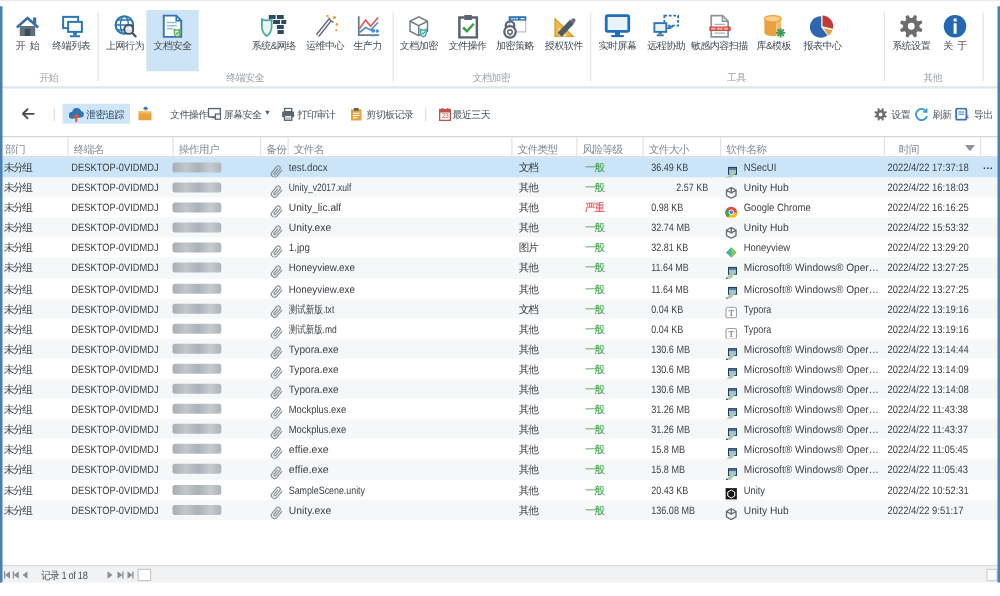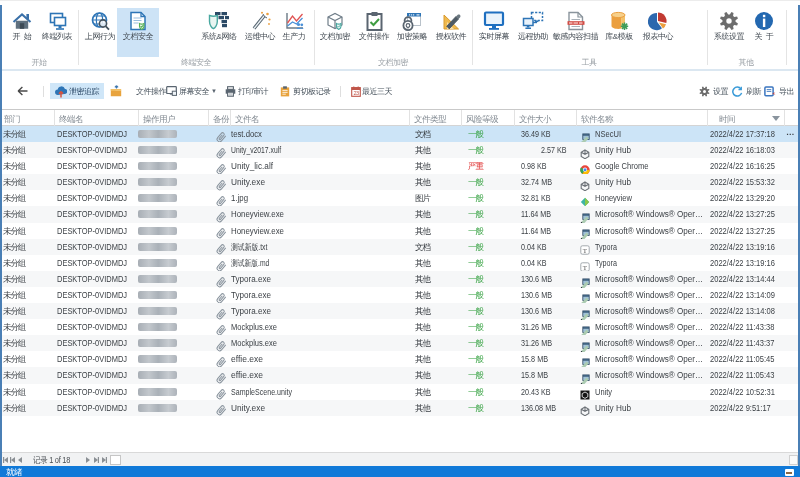--- a/index.html
+++ b/index.html
@@ -717,20 +717,14 @@
         <path d="M1 0 L5 3 L1 6 z" fill="#8a8f94"></path>
         <rect x="4.8" y="0" width="1.2" height="6" fill="#8a8f94"></rect>
       </svg>
 <svg class="abs" width="6" height="6" style="left:101px;top:4px">
         <path d="M1 0 L5 3 L1 6 z" fill="#8a8f94"></path>
         <rect x="4.8" y="0" width="1.2" height="6" fill="#8a8f94"></rect>
       </svg>
 <div class="abs" style="left:110px;top:2px;width:11px;height:10px;background:#fff;border:1px solid #c6c6c6"></div>
 <div class="abs" style="left:789px;top:2px;width:9px;height:10px;background:#fafafa;border:1px solid #d0d0d0"></div>
 </div>
-<div id="status">
-      <span>就绪</span>
-      <div class="abs" style="left:784.5px;top:2.5px;width:9.5px;height:7px;background:#fff;border-radius:1px">
-        <div class="abs" style="left:1.5px;top:3px;width:5.5px;height:2.5px;background:#8a6848"></div>
-      </div>
-    </div>
 <div id="bl"></div>
     <div id="br"></div>
 </div>
 </body></html>

